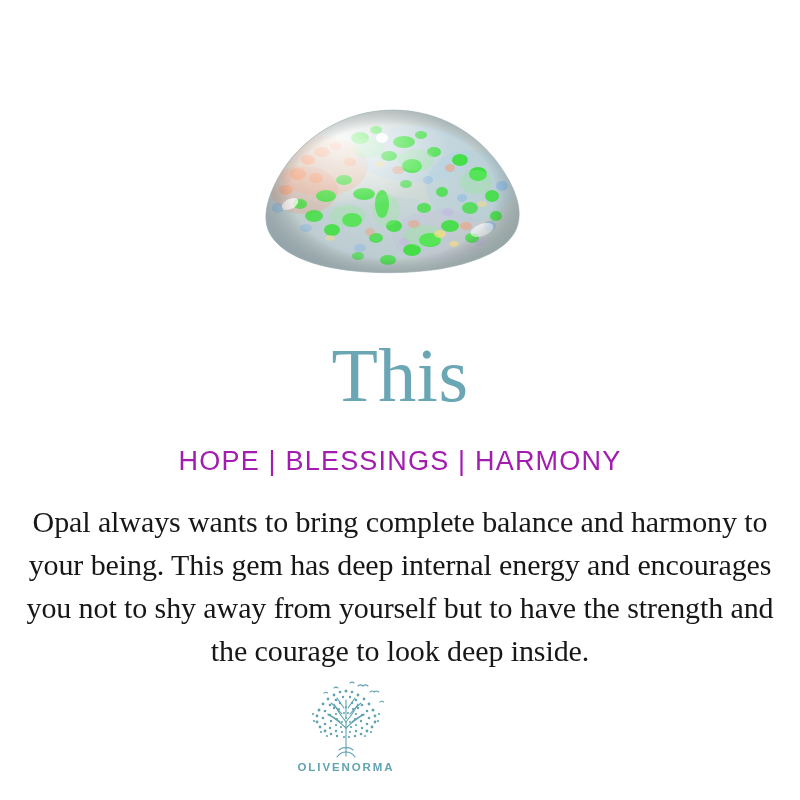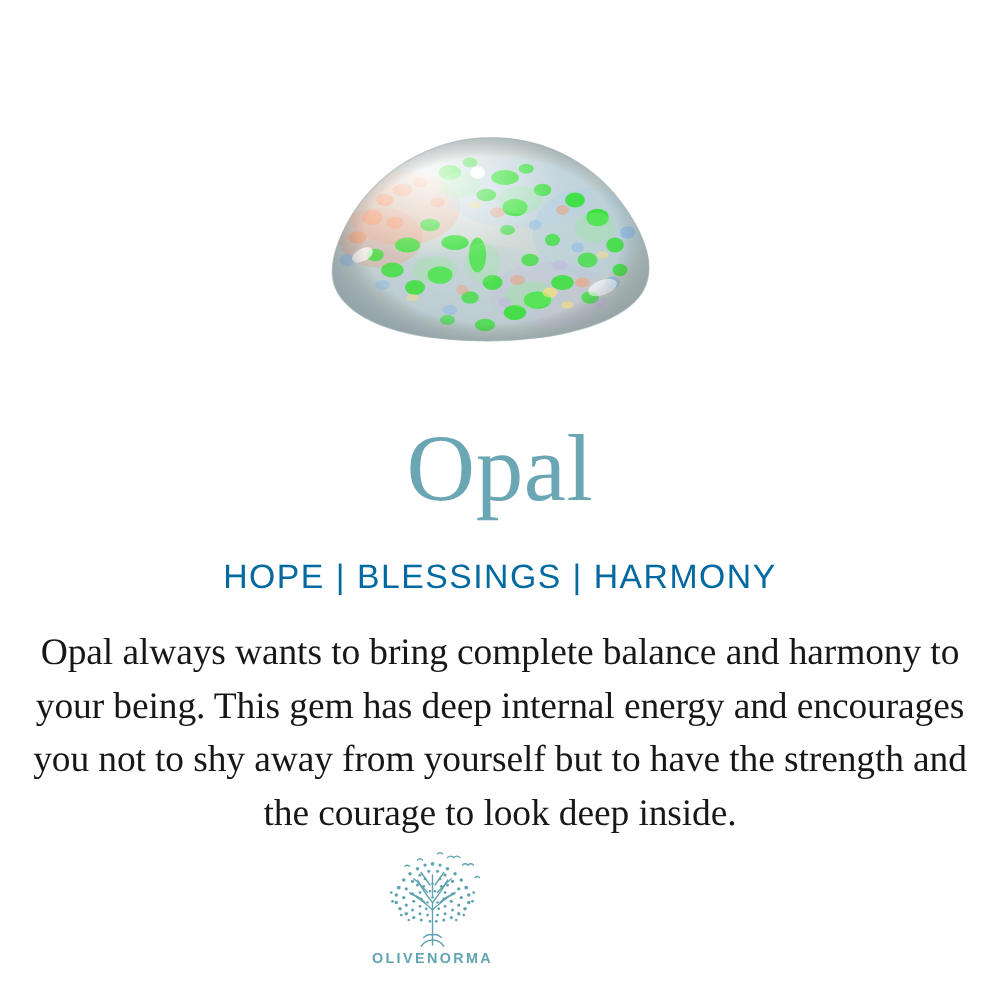--- a/index.html
+++ b/index.html
@@ -58,21 +58,21 @@
   .subtitle {
     position: absolute;
     top: 444px;
     left: 0;
     width: 800px;
     text-align: center;
     font-family: "Liberation Sans", sans-serif;
     font-size: 27px;
     line-height: 34px;
     font-weight: 300;
-    color: #0369a1;
+    color: #a21caf;
     letter-spacing: 1.2px;
   }
 
   
   .body-text {
     position: absolute;
     top: 500px;
     left: 18px;
     width: 764px;
     text-align: center;
@@ -251,21 +251,21 @@
                C 176 2, 214 26, 236 58
                C 252 81, 258 100, 254 116
                C 249 137, 222 153, 176 161
                C 150 165, 118 166, 90 163
                C 50 159, 18 147, 6 126
                C -2 112, 2 92, 14 70
                C 36 30, 80 2, 129 2 Z" fill="none" stroke="#9fb0b4" stroke-width="1" opacity="0.55"></path>
     </svg>
   </div>
 
-  <div class="title">Opal</div>
+  <div class="title">This</div>
 
   <div class="subtitle">HOPE | BLESSINGS | HARMONY</div>
 
   <div class="body-text">Opal always wants to bring complete balance and harmony to your being. This gem has deep internal energy and encourages you not to shy away from yourself but to have the strength and the courage to look deep inside.</div>
 
   <div class="logo">
     <svg class="logo-mark" viewBox="0 0 96 82" xmlns="http://www.w3.org/2000/svg">
       <g stroke="#5fa2b0" stroke-width="1.1" fill="none" stroke-linecap="round">
 
         <path d="M48 78 L48 44"></path>

